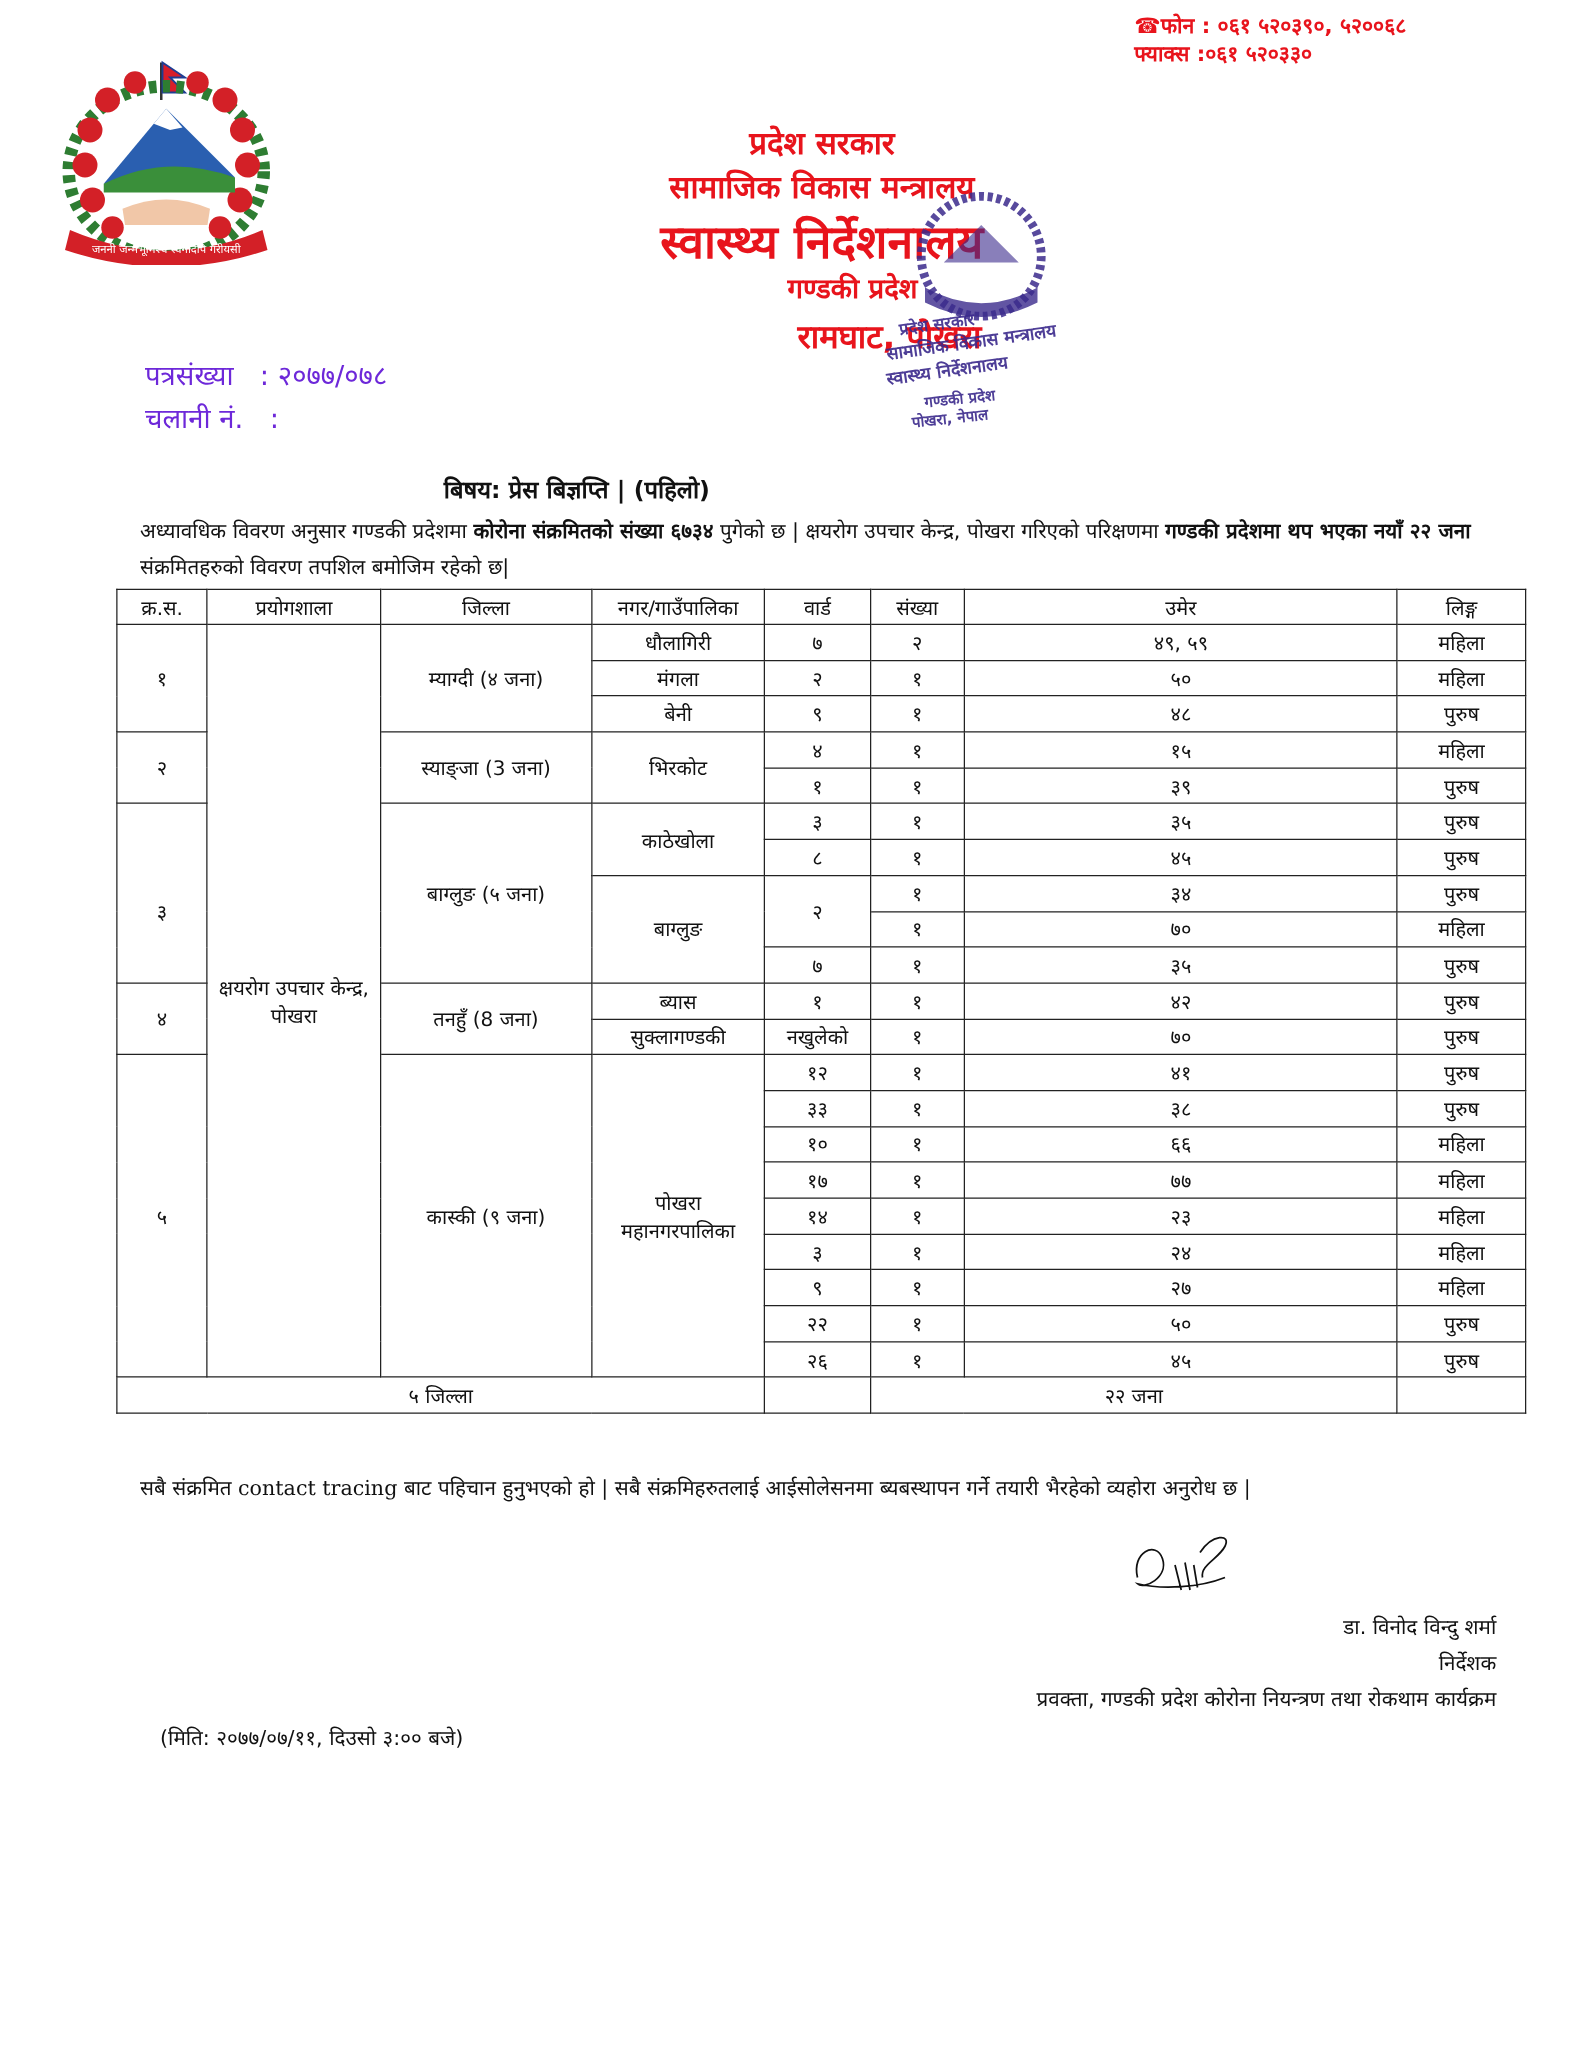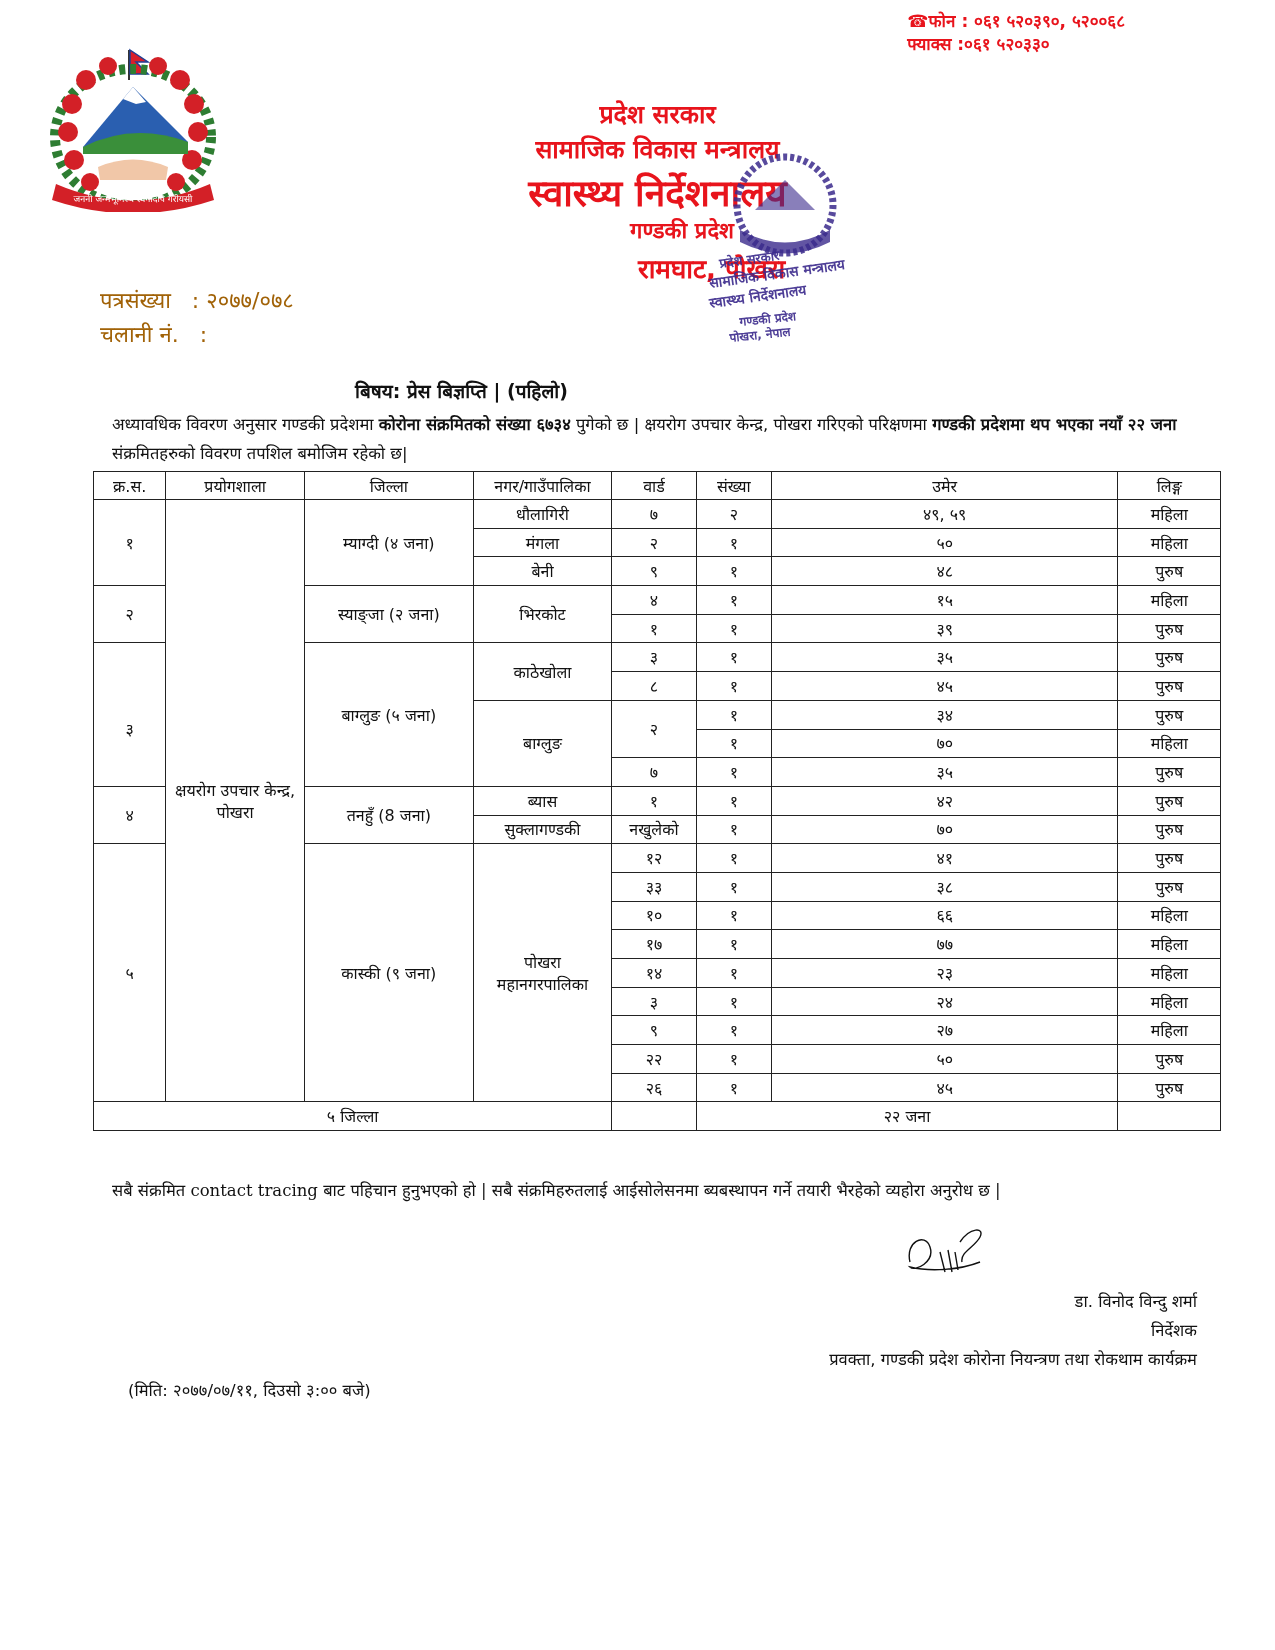--- a/index.html
+++ b/index.html
@@ -8,21 +8,21 @@
   .contact{right:150px;top:10px;font-weight:bold;font-size:17px;line-height:23px;color:#e8141c;margin-left:35px;}
   .contact div{white-space:nowrap;}
   .logo{left:38px;top:42px;width:190px;height:170px;}
   .hdr{left:0;width:1275px;text-align:center;color:#e8141c;font-weight:bold;white-space:nowrap;}
   .h1{top:96px;font-size:25px;padding-left:20px;}
   .h2{top:131px;font-size:25px;padding-left:20px;}
   .h3{top:166px;font-size:37px;padding-left:20px;}
   .h4{top:214px;font-size:22px;left:630px;width:auto;text-align:left;}
   .h5{top:250px;font-size:26px;left:638px;width:auto;text-align:center;}
   .stamp{left:700px;top:150px;width:170px;height:195px;}
-  .ref{left:100px;font-size:22px;color:#a16207;}
+  .ref{left:116px;font-size:22px;color:#6d28d9;}
   .subject{left:355px;top:378px;font-size:19px;font-weight:bold;white-space:nowrap;}
   .para{left:112px;top:410px;width:1110px;font-size:16.5px;line-height:29px;}
   .para b{font-weight:bold;}
   table.cases{position:absolute;left:93px;top:471px;width:1128px;border-collapse:collapse;font-size:16px;}
   table.cases td, table.cases th{border:1.6px solid #222;text-align:center;height:27.7px;padding:0 4px;font-weight:normal;vertical-align:middle;}
   table.cases th{height:27px;}
   td.top{vertical-align:top;padding-top:4px;}
   .note{left:112px;top:1178px;font-size:16.5px;white-space:nowrap;font-family:"DejaVu Serif",serif;}
   .sig{left:900px;top:1222px;width:90px;height:60px;}
   .sign-block{left:732px;top:1287px;width:465px;text-align:right;font-size:16.5px;line-height:29px;}
@@ -146,21 +146,21 @@
     <tr>
       <td>बेनी</td>
       <td>९</td>
       <td>१</td>
       <td>४८</td>
       <td>पुरुष</td>
     </tr>
 
     <tr>
       <td rowspan="2" class="top">२</td>
-      <td rowspan="2" class="top">स्याङ्जा (२ जना)</td>
+      <td rowspan="2" class="top">स्याङ्जा (3 जना)</td>
       <td rowspan="2" class="top">भिरकोट</td>
       <td>४</td>
       <td>१</td>
       <td>१५</td>
       <td>महिला</td>
     </tr>
     <tr>
       <td>१</td>
       <td>१</td>
       <td>३९</td>

